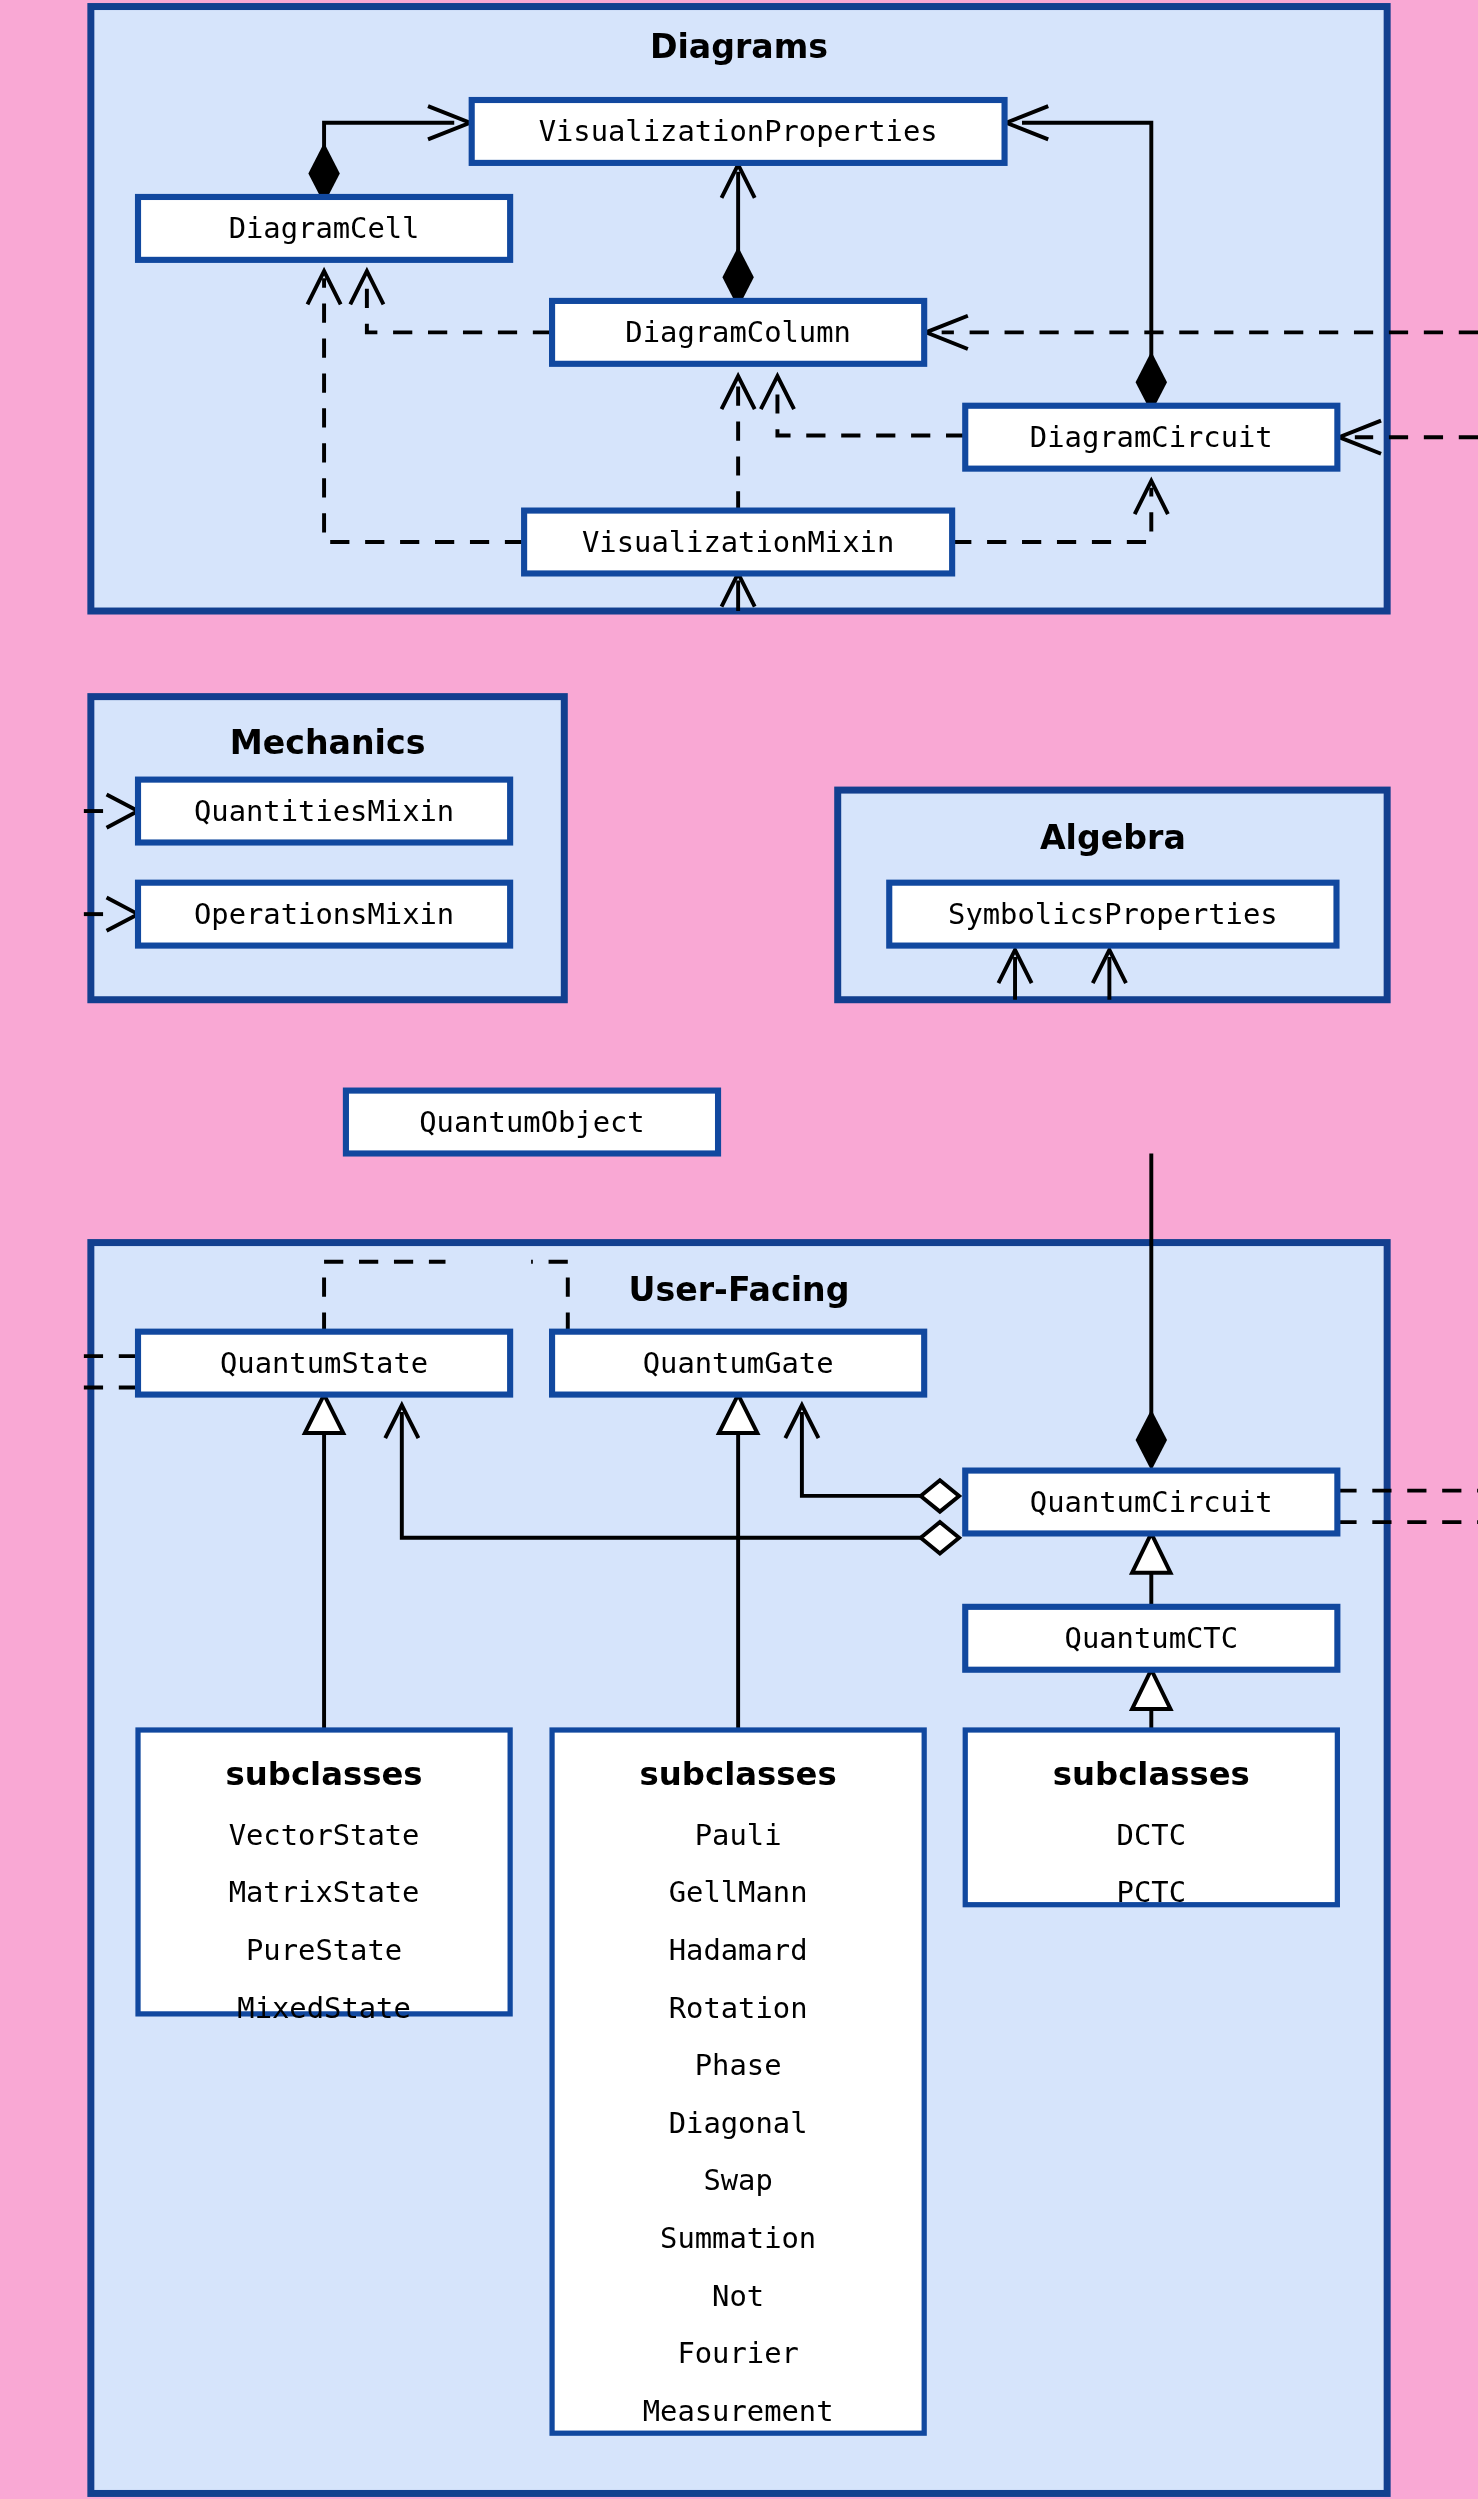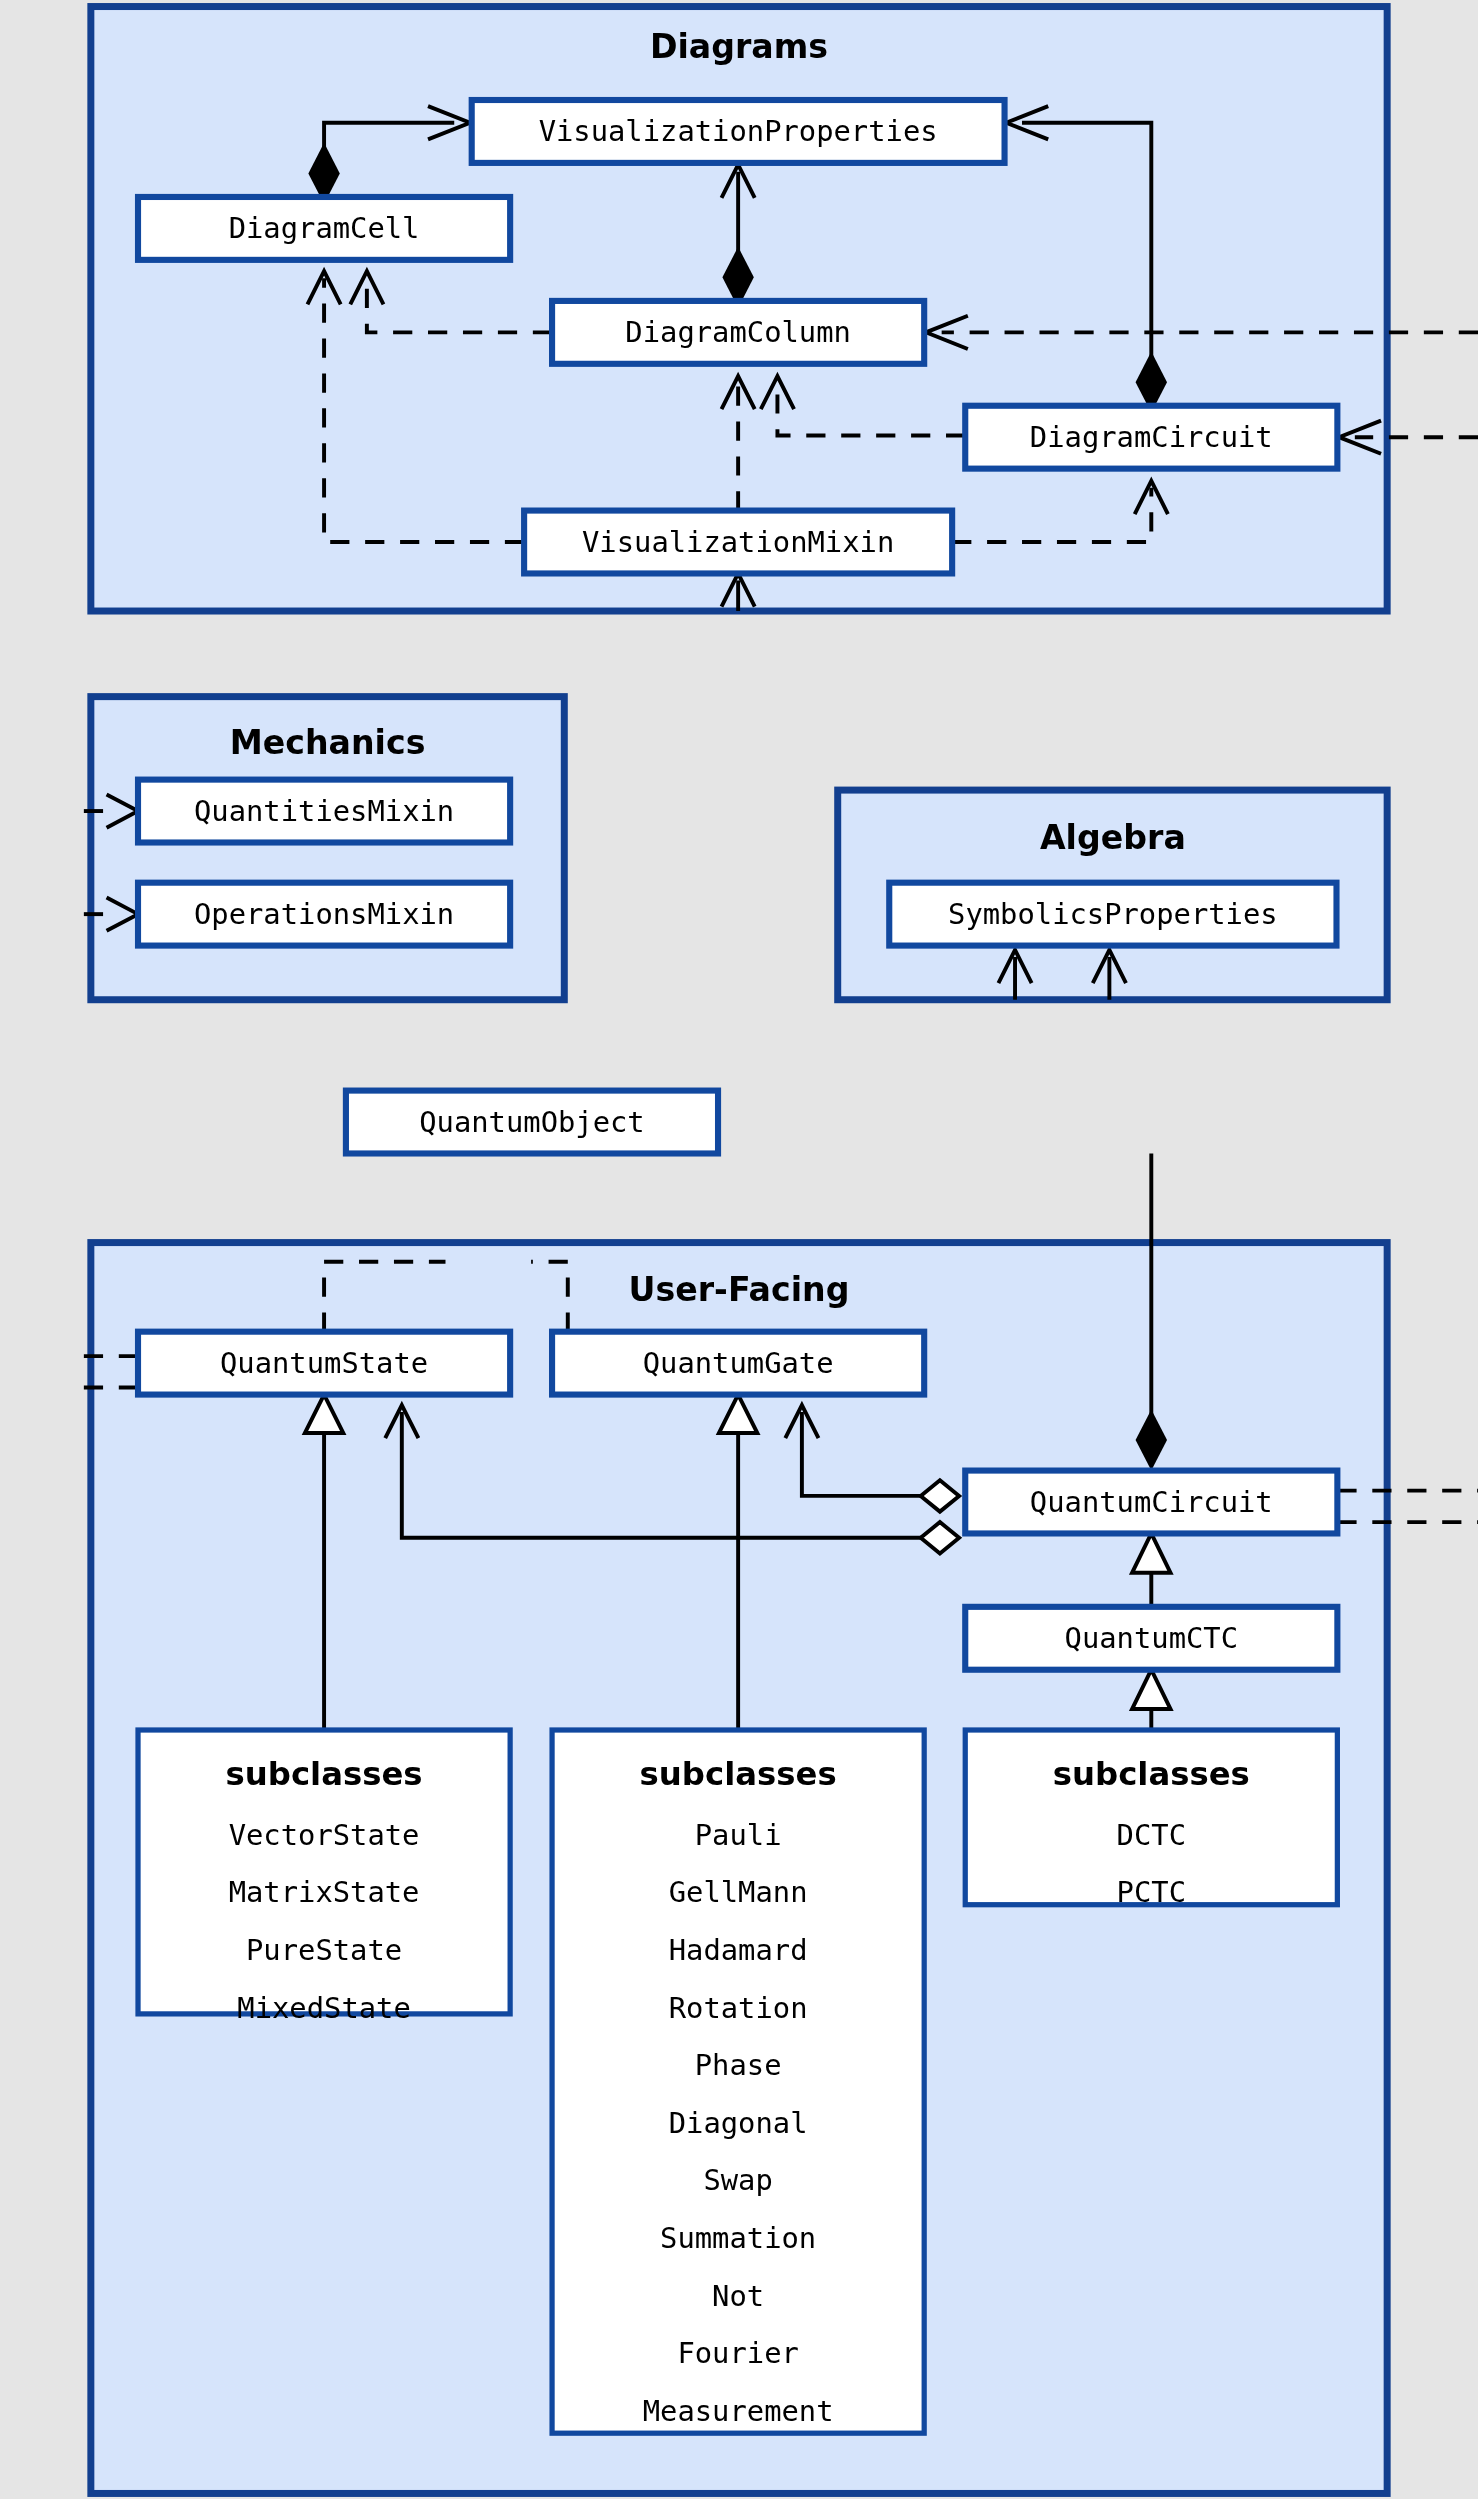--- a/index.html
+++ b/index.html
@@ -10,21 +10,21 @@
   body {
     width: 1478px;
     height: 2500px;
     overflow: hidden;
     font-family: "DejaVu Sans", sans-serif;
   }
   #stage {
     position: relative;
     width: 1478px;
     height: 2500px;
-    background: #e5e5e5;
+    background: #f9a8d4;
   }
   svg.layer {
     position: absolute;
     top: 0;
     left: 0;
     width: 1478px;
     height: 2500px;
   }
   .pkg-rect {
     fill: #d6e4fb;

